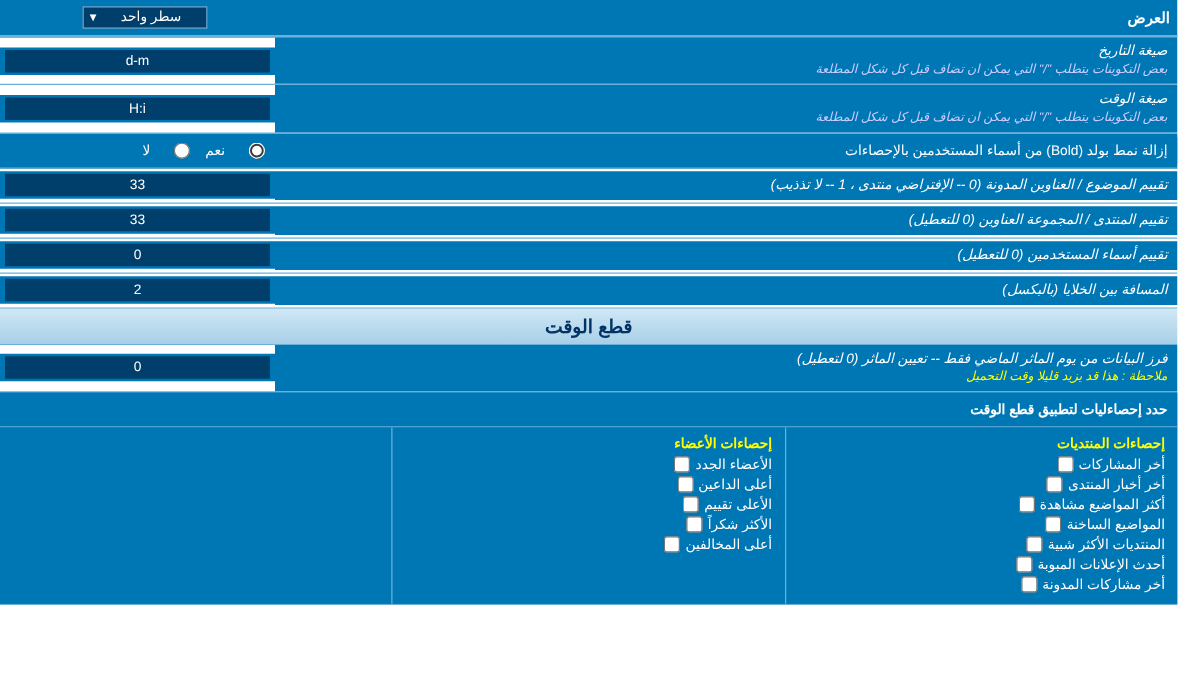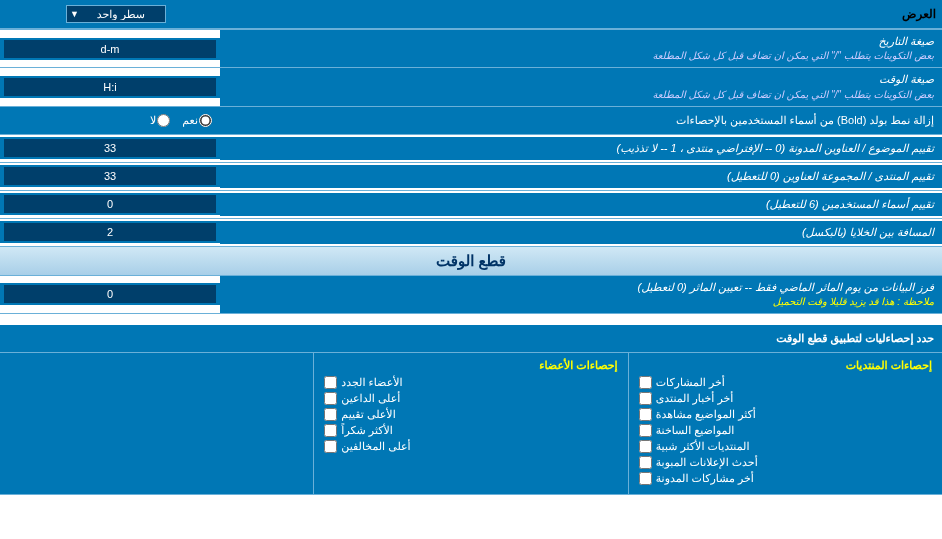--- a/index.html
+++ b/index.html
@@ -75,31 +75,30 @@
       align-items: center;
       gap: 12px;
       padding: 0 8px;
       justify-content: flex-start;
     }
     .radio-options label {
       color: #fff;
       font-size: 11px;
       display: flex;
       align-items: center;
-      gap: 1px;
+      gap: 19px;
       cursor: pointer;
     }
     .radio-options input[type="radio"] {
       accent-color: #fff;
     }
     
     .stats-section {
       background: #0077b5;
       border-bottom: 1px solid #6ab0d8;
-      margin-top: 11px;
     }
     .checkboxes-area {
       display: flex;
       background: #0077b5;
     }
     .checkbox-col {
       flex: 1;
       padding: 6px 10px;
     }
     .checkbox-col-label {
@@ -109,21 +108,20 @@
       margin-bottom: 4px;
       text-align: right;
     }
     .checkbox-item {
       display: flex;
       align-items: center;
       gap: 4px;
       color: #fff;
       font-size: 11px;
       margin-bottom: 3px;
-      justify-content: flex-end;
     }
     .checkbox-item input[type="checkbox"] {
       accent-color: #fff;
     }
     .divider-left {
       width: 1px;
       background: #6ab0d8;
       align-self: stretch;
     }
     .note-text {
@@ -157,21 +155,21 @@
     .top-row {
       display: flex;
       align-items: center;
       background: #0077b5;
       border-bottom: 2px solid #6ab0d8;
       min-height: 30px;
       padding: 2px 6px;
     }
     .top-label {
       flex: 1;
-      color: #000000;
+      color: #ffffff;
       text-align: right;
       font-size: 12px;
       font-weight: bold;
     }
     .top-control {
       width: 220px;
       min-width: 180px;
       display: flex;
       align-items: center;
       justify-content: center;
@@ -236,21 +234,21 @@
 </div>
 
 <div class="row">
   <div class="row-label">تقييم المنتدى / المجموعة العناوين (0 للتعطيل)</div>
   <div class="row-input">
     <input type="text" value="33" style="">
   </div>
 </div>
 
 <div class="row">
-  <div class="row-label">تقييم أسماء المستخدمين (6 للتعطيل)</div>
+  <div class="row-label">تقييم أسماء المستخدمين (0 للتعطيل)</div>
   <div class="row-input">
     <input type="text" value="0" style="">
   </div>
 </div>
 
 <div class="row">
   <div class="row-label">المسافة بين الخلايا (بالبكسل)</div>
   <div class="row-input">
     <input type="text" value="2" style="">
   </div>

